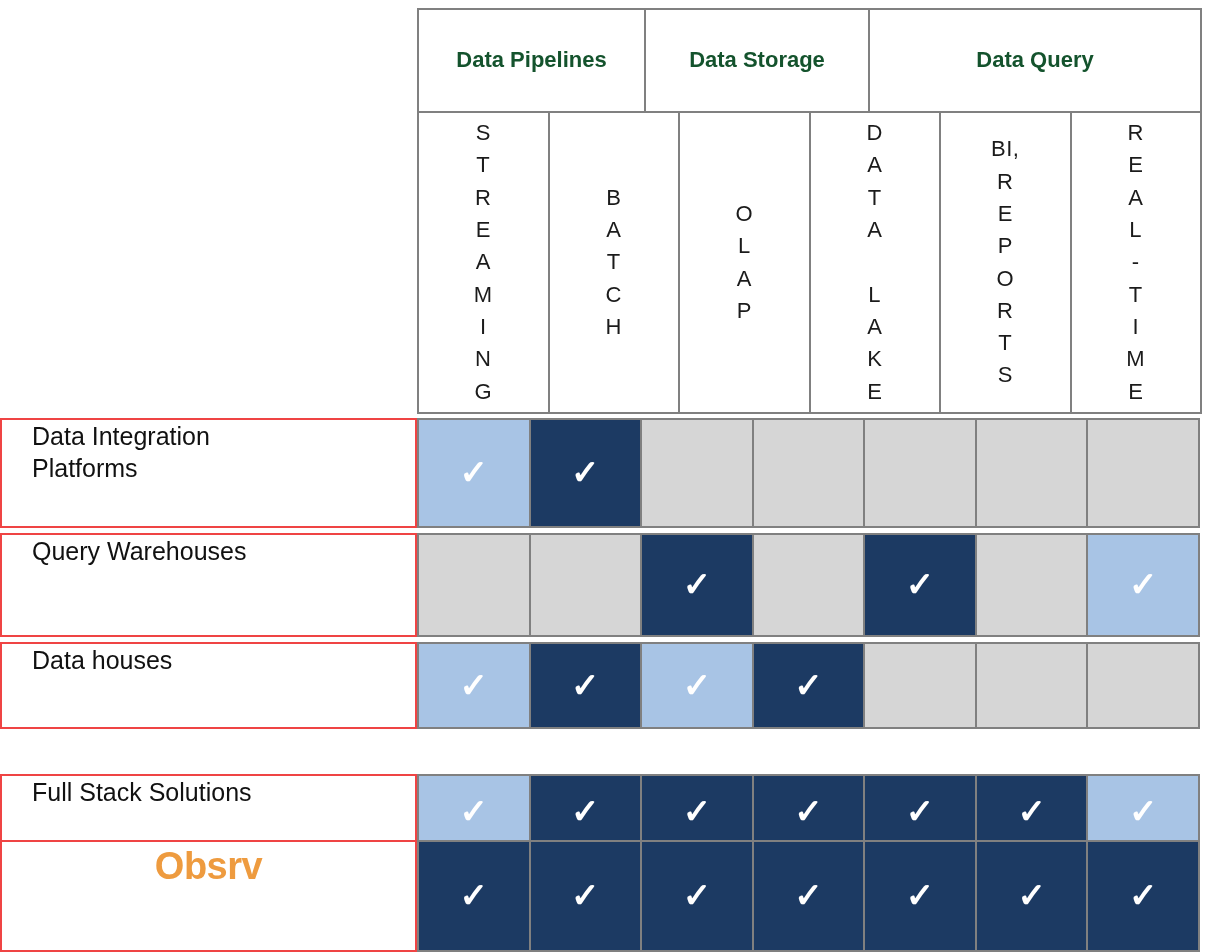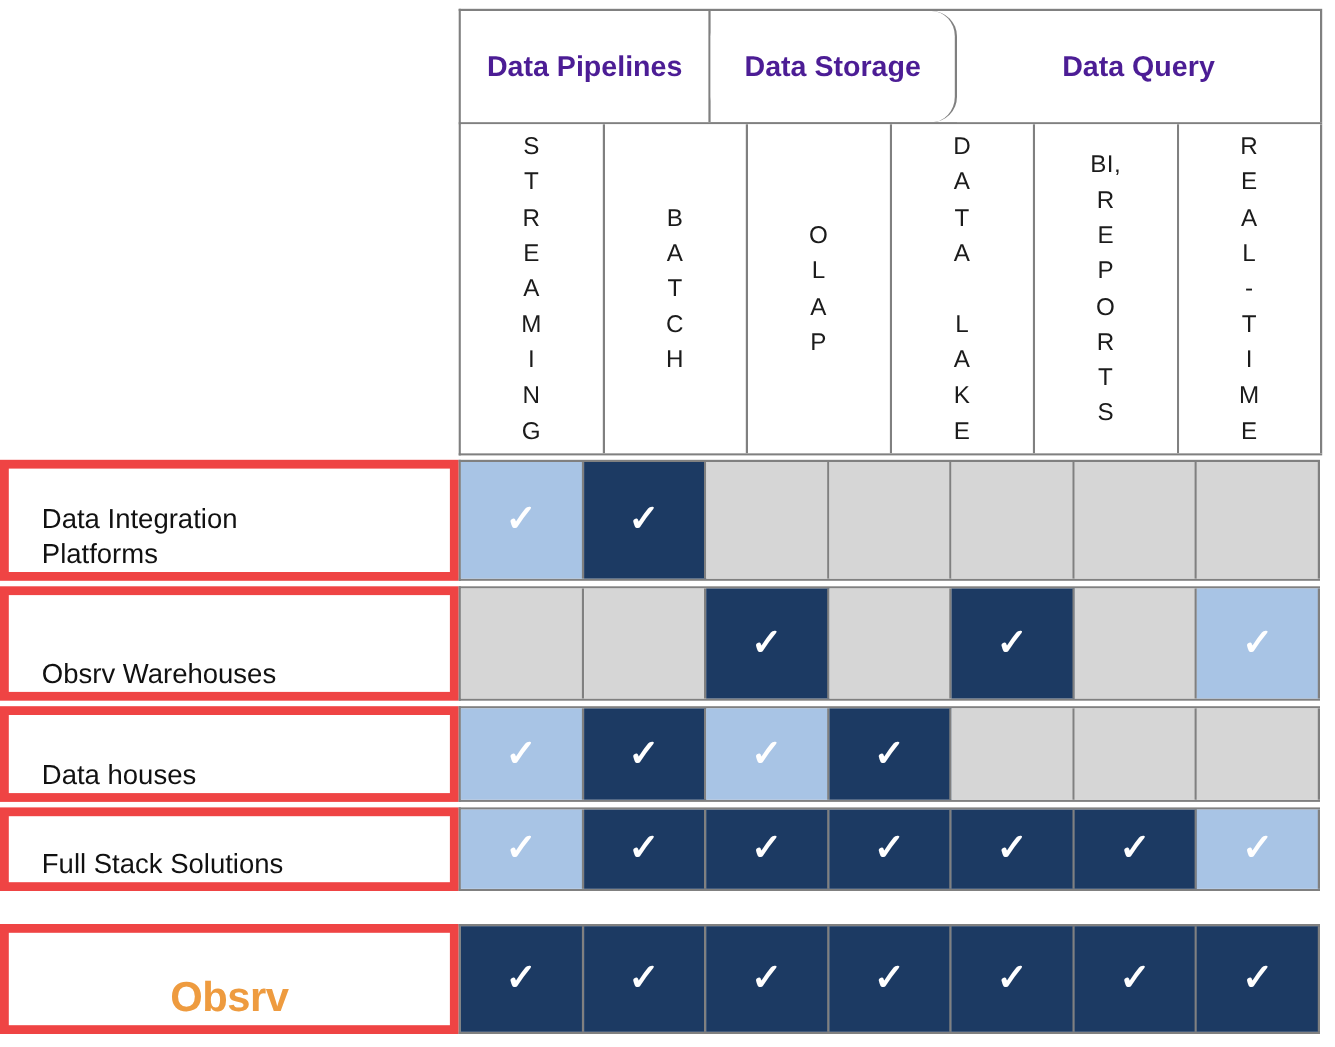--- a/index.html
+++ b/index.html
@@ -43,27 +43,27 @@
     box-sizing: border-box;
   }
   .group-cell {
     border-right: 2px solid #808080;
     box-sizing: border-box;
     display: flex;
     align-items: center;
     justify-content: center;
     text-align: center;
     font-weight: bold;
-    font-size: 26px;
-    color: #4c1d95;
+    font-size: 22px;
+    color: #14532d;
     line-height: 1.22;
     background: #ffffff;
   }
   .g-pipelines { flex: 0 0 227px; }
-  .g-storage   { flex: 0 0 224px; border-radius: 23px; }
+  .g-storage   { flex: 0 0 224px; }
   .g-query     { flex: 0 0 332px; }
 
   .sub-row {
     display: flex;
     height: 303px;
     border-top: 2px solid #808080;
     border-left: 2px solid #808080;
     border-bottom: 2px solid #808080;
     box-sizing: border-box;
     background: #ffffff;
@@ -95,24 +95,24 @@
     position: absolute;
     left: 0;
     width: 1200px;
     display: flex;
     box-sizing: border-box;
   }
   .row-label {
     width: 417px;
     flex: 0 0 417px;
     box-sizing: border-box;
-    border: 8px solid #ef4444;
-    background: #ffffff;
-    display: flex;
-    align-items: flex-end;
+    border: 2px solid #ef4444;
+    background: #ffffff;
+    display: flex;
+    align-items: flex-start;
     padding-left: 30px;
     font-size: 25px;
     color: #111111;
     line-height: 1.28;
     white-space: pre-line;
   }
   .row-label.logo-cell {
     justify-content: center;
     padding-left: 0;
   }
@@ -246,21 +246,21 @@
             <span class="check">✓</span>
           </div>
           <div class="cell empty"></div>
           <div class="cell empty"></div>
           <div class="cell empty"></div>
           <div class="cell empty"></div>
           <div class="cell empty"></div>
         </div>
       </div>
       <div class="row" style="top: 533px; height: 104px;">
-        <div class="row-label"><span>Obsrv Warehouses</span></div>
+        <div class="row-label"><span>Query Warehouses</span></div>
         <div class="row-cells">
           <div class="cell empty"></div>
           <div class="cell empty"></div>
           <div class="cell dark">
             <span class="check">✓</span>
           </div>
           <div class="cell empty"></div>
           <div class="cell dark">
             <span class="check">✓</span>
           </div>
@@ -283,21 +283,21 @@
             <span class="check">✓</span>
           </div>
           <div class="cell dark">
             <span class="check">✓</span>
           </div>
           <div class="cell empty"></div>
           <div class="cell empty"></div>
           <div class="cell empty"></div>
         </div>
       </div>
-      <div class="row" style="top: 734px; height: 76px;">
+      <div class="row" style="top: 774px; height: 76px;">
         <div class="row-label"><span>Full Stack Solutions</span></div>
         <div class="row-cells">
           <div class="cell light">
             <span class="check">✓</span>
           </div>
           <div class="cell dark">
             <span class="check">✓</span>
           </div>
           <div class="cell dark">
             <span class="check">✓</span>
@@ -309,21 +309,21 @@
             <span class="check">✓</span>
           </div>
           <div class="cell dark">
             <span class="check">✓</span>
           </div>
           <div class="cell light">
             <span class="check">✓</span>
           </div>
         </div>
       </div>
-      <div class="row" style="top: 840px; height: 100px;">
+      <div class="row" style="top: 840px; height: 112px;">
         <div class="row-label logo-cell"><span class="logo-text">Obsrv</span></div>
         <div class="row-cells">
           <div class="cell dark">
             <span class="check">✓</span>
           </div>
           <div class="cell dark">
             <span class="check">✓</span>
           </div>
           <div class="cell dark">
             <span class="check">✓</span>

